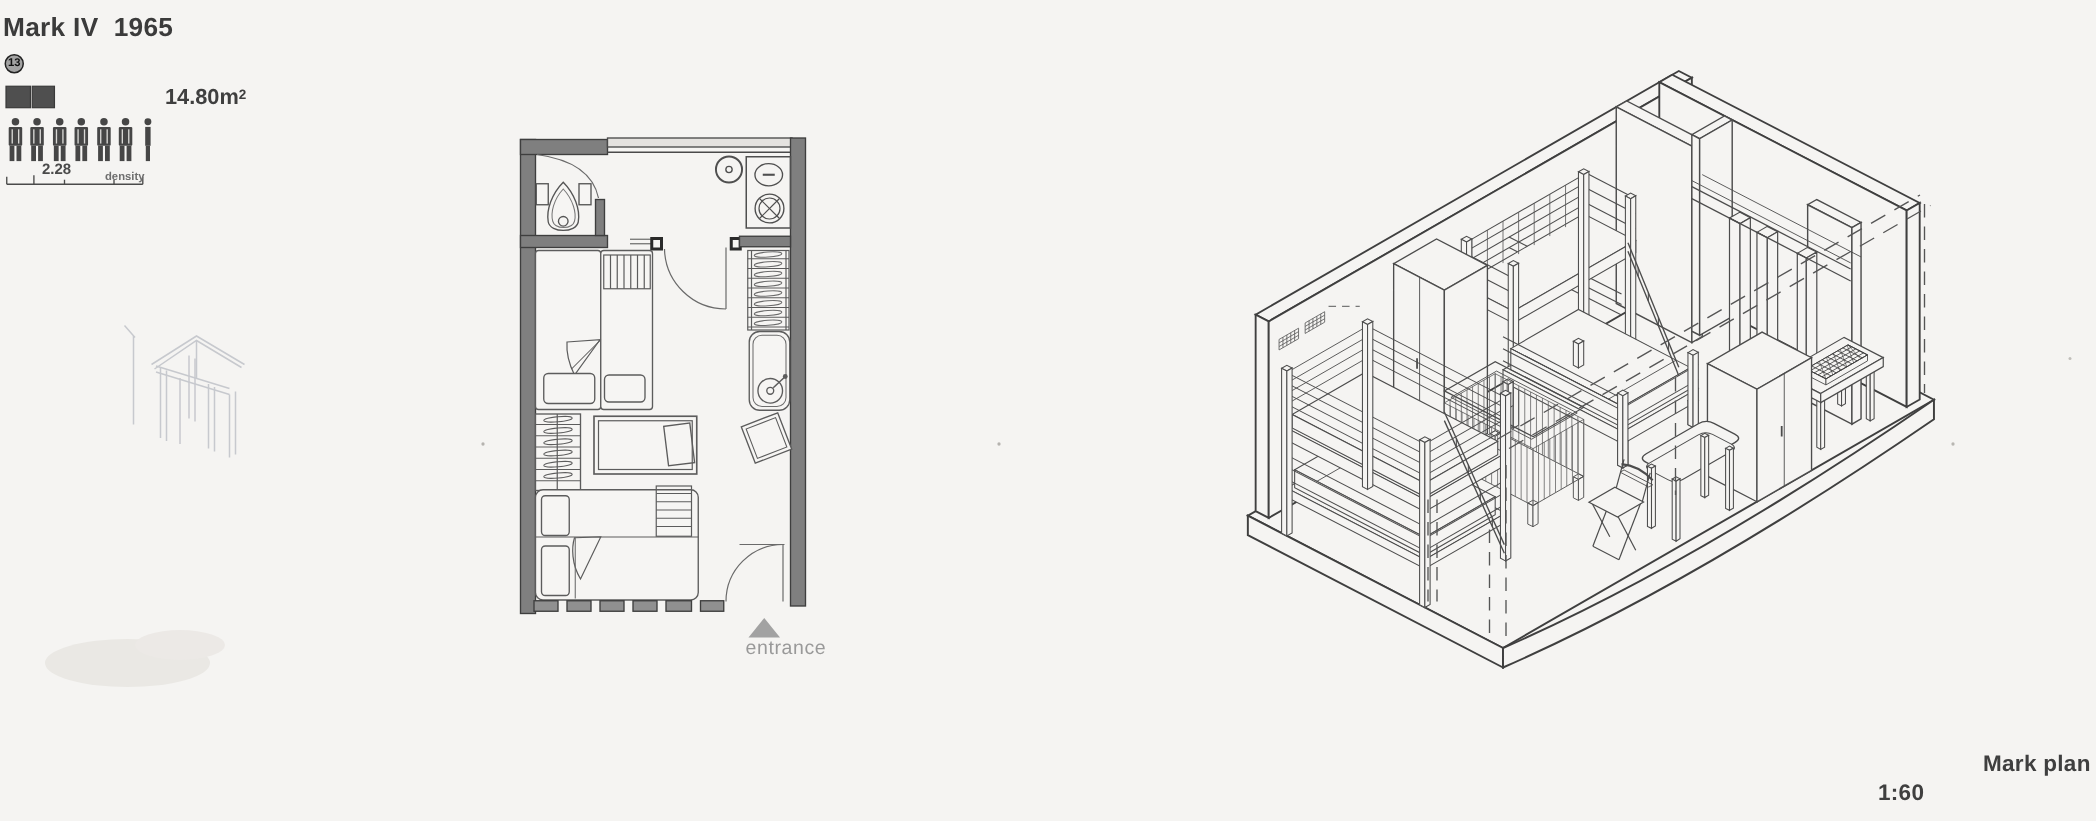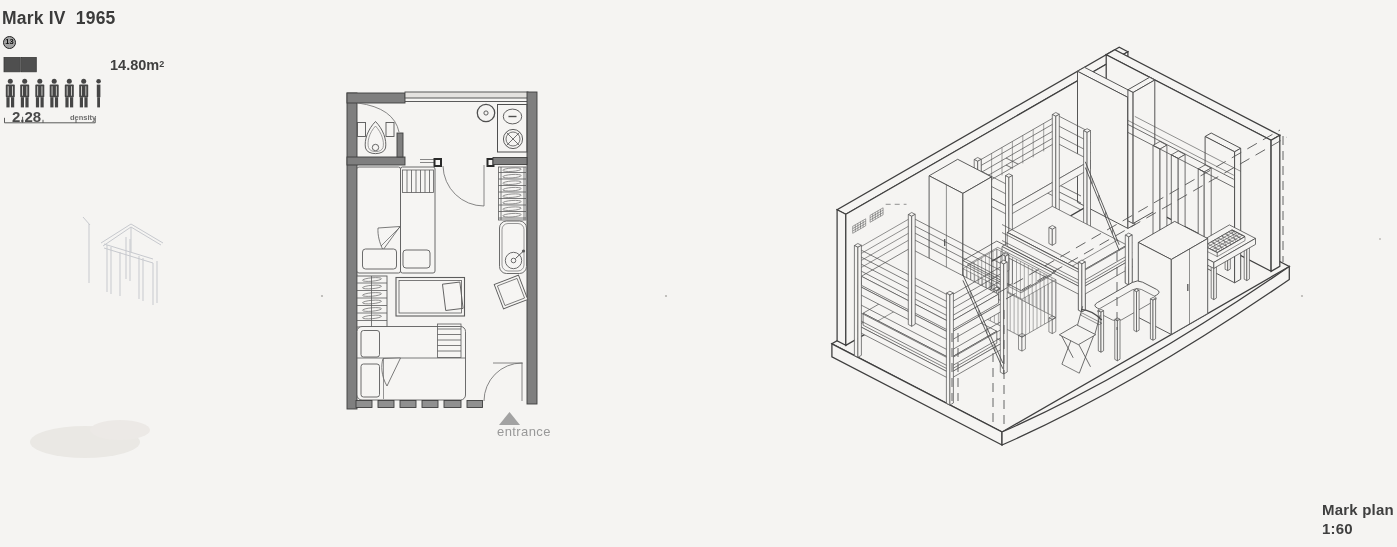--- a/index.html
+++ b/index.html
@@ -74,21 +74,21 @@
 <g stroke="#4a4a4a" stroke-width="0.9" fill="none">
 <line x1="4.5" y1="122.8" x2="95.2" y2="122.8"></line>
 <line x1="4.5" y1="122.8" x2="4.5" y2="117.8"></line>
 <line x1="95.2" y1="122.8" x2="95.2" y2="117.8"></line>
 <line x1="22.6" y1="122.8" x2="22.6" y2="116.8"></line>
 <line x1="43" y1="122.8" x2="43" y2="119.8"></line>
 <line x1="76" y1="122.8" x2="76" y2="119.8"></line>
 </g>
 </svg>
 
-<div style="position:absolute;left:12px;top:108px;font-size:15px;color:#4a4a4a;text-align:right;">2.28</div>
+<div style="position:absolute;left:28px;top:108px;font-size:10px;color:#4a4a4a;text-align:right;">2.28</div>
 
 <div style="position:absolute;left:76px;top:57px;font-size:14.5px;color:#3f3f3f;margin-left:34px;">14.80m<span style="font-size:9px;vertical-align:3px;">2</span></div>
 
 <div style="position:absolute;left:70px;top:113px;font-size:7.5px;color:#6e6e6e;">density</div>
 
 <svg style="position:absolute;left:0;top:0" width="1397" height="547" viewBox="0 0 1397 547">
 
 <ellipse cx="85" cy="442" rx="55" ry="16" fill="#eae8e4"></ellipse>
 <ellipse cx="120" cy="430" rx="30" ry="10" fill="#ece9e6"></ellipse>
 <circle cx="322" cy="296" r="1.1" fill="#b5b3af"></circle>
@@ -626,13 +626,13 @@
       <line x1="1283" y1="136" x2="1283" y2="262" stroke="#555" stroke-width="0.9" stroke-dasharray="9 6"></line>
       <line x1="952" y1="333" x2="952" y2="401" stroke="#555" stroke-width="0.9" stroke-dasharray="9 6"></line>
       <line x1="958" y1="333" x2="958" y2="401" stroke="#555" stroke-width="0.9" stroke-dasharray="9 6"></line>
       <line x1="993" y1="353" x2="993" y2="423" stroke="#555" stroke-width="0.9" stroke-dasharray="9 6"></line>
       <line x1="1004" y1="310" x2="1004" y2="426" stroke="#555" stroke-width="0.9" stroke-dasharray="9 6"></line>
       <line x1="1117" y1="252" x2="1117" y2="330" stroke="#555" stroke-width="0.9" stroke-dasharray="9 6"></line>
 </g>
 </svg>
 
 <div style="position:absolute;left:1322px;top:501px;font-size:15px;color:#3f3f3f;letter-spacing:0.2px;">Mark plan</div>
-<div style="position:absolute;left:1322px;top:520px;font-size:15px;color:#3f3f3f;letter-spacing:0.2px;">1:60</div>
+<div style="position:absolute;left:1252px;top:520px;font-size:15px;color:#3f3f3f;letter-spacing:0.2px;">1:60</div>
 
 </body></html>

